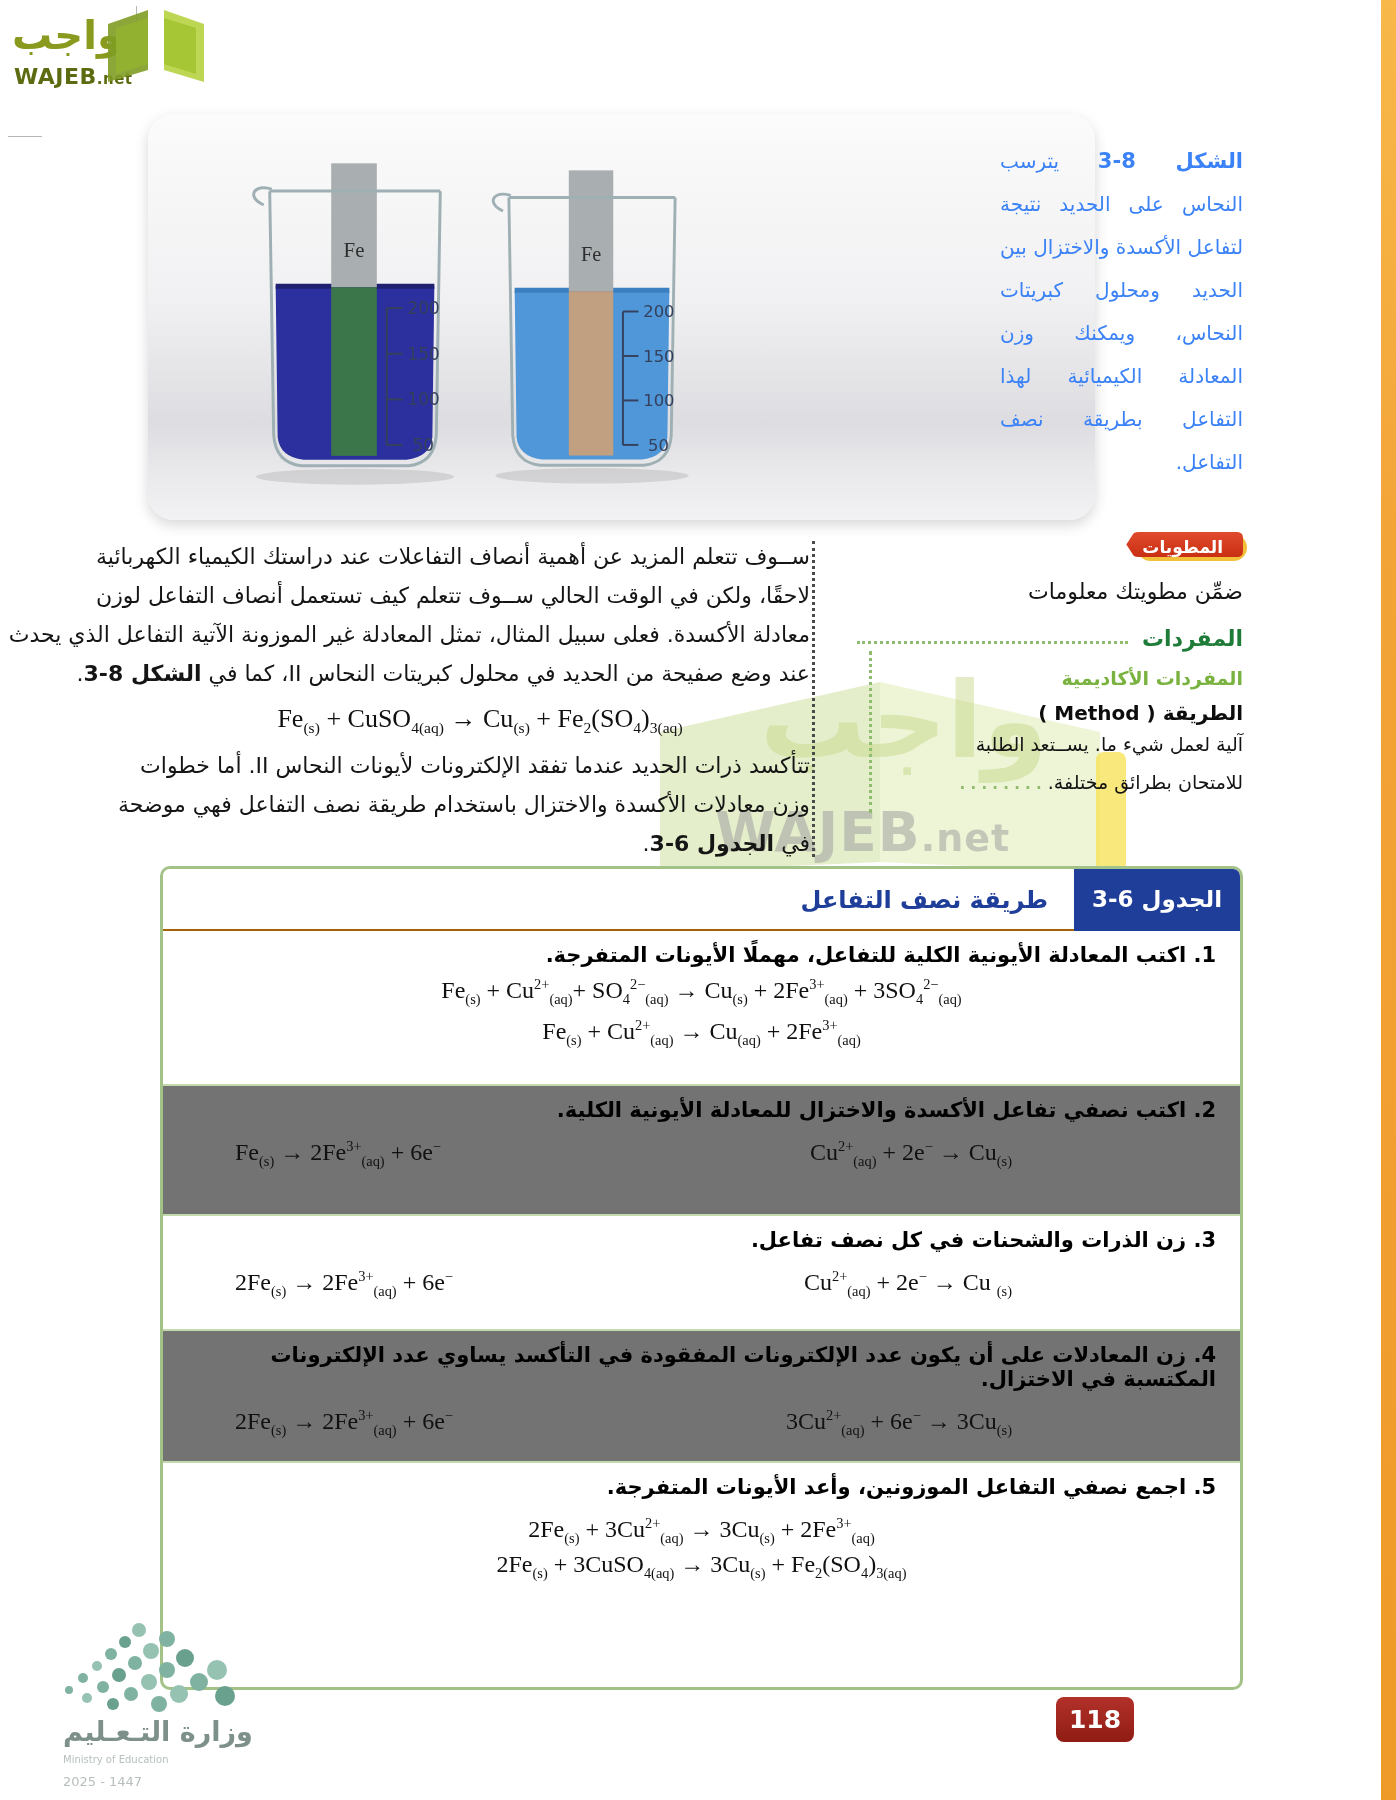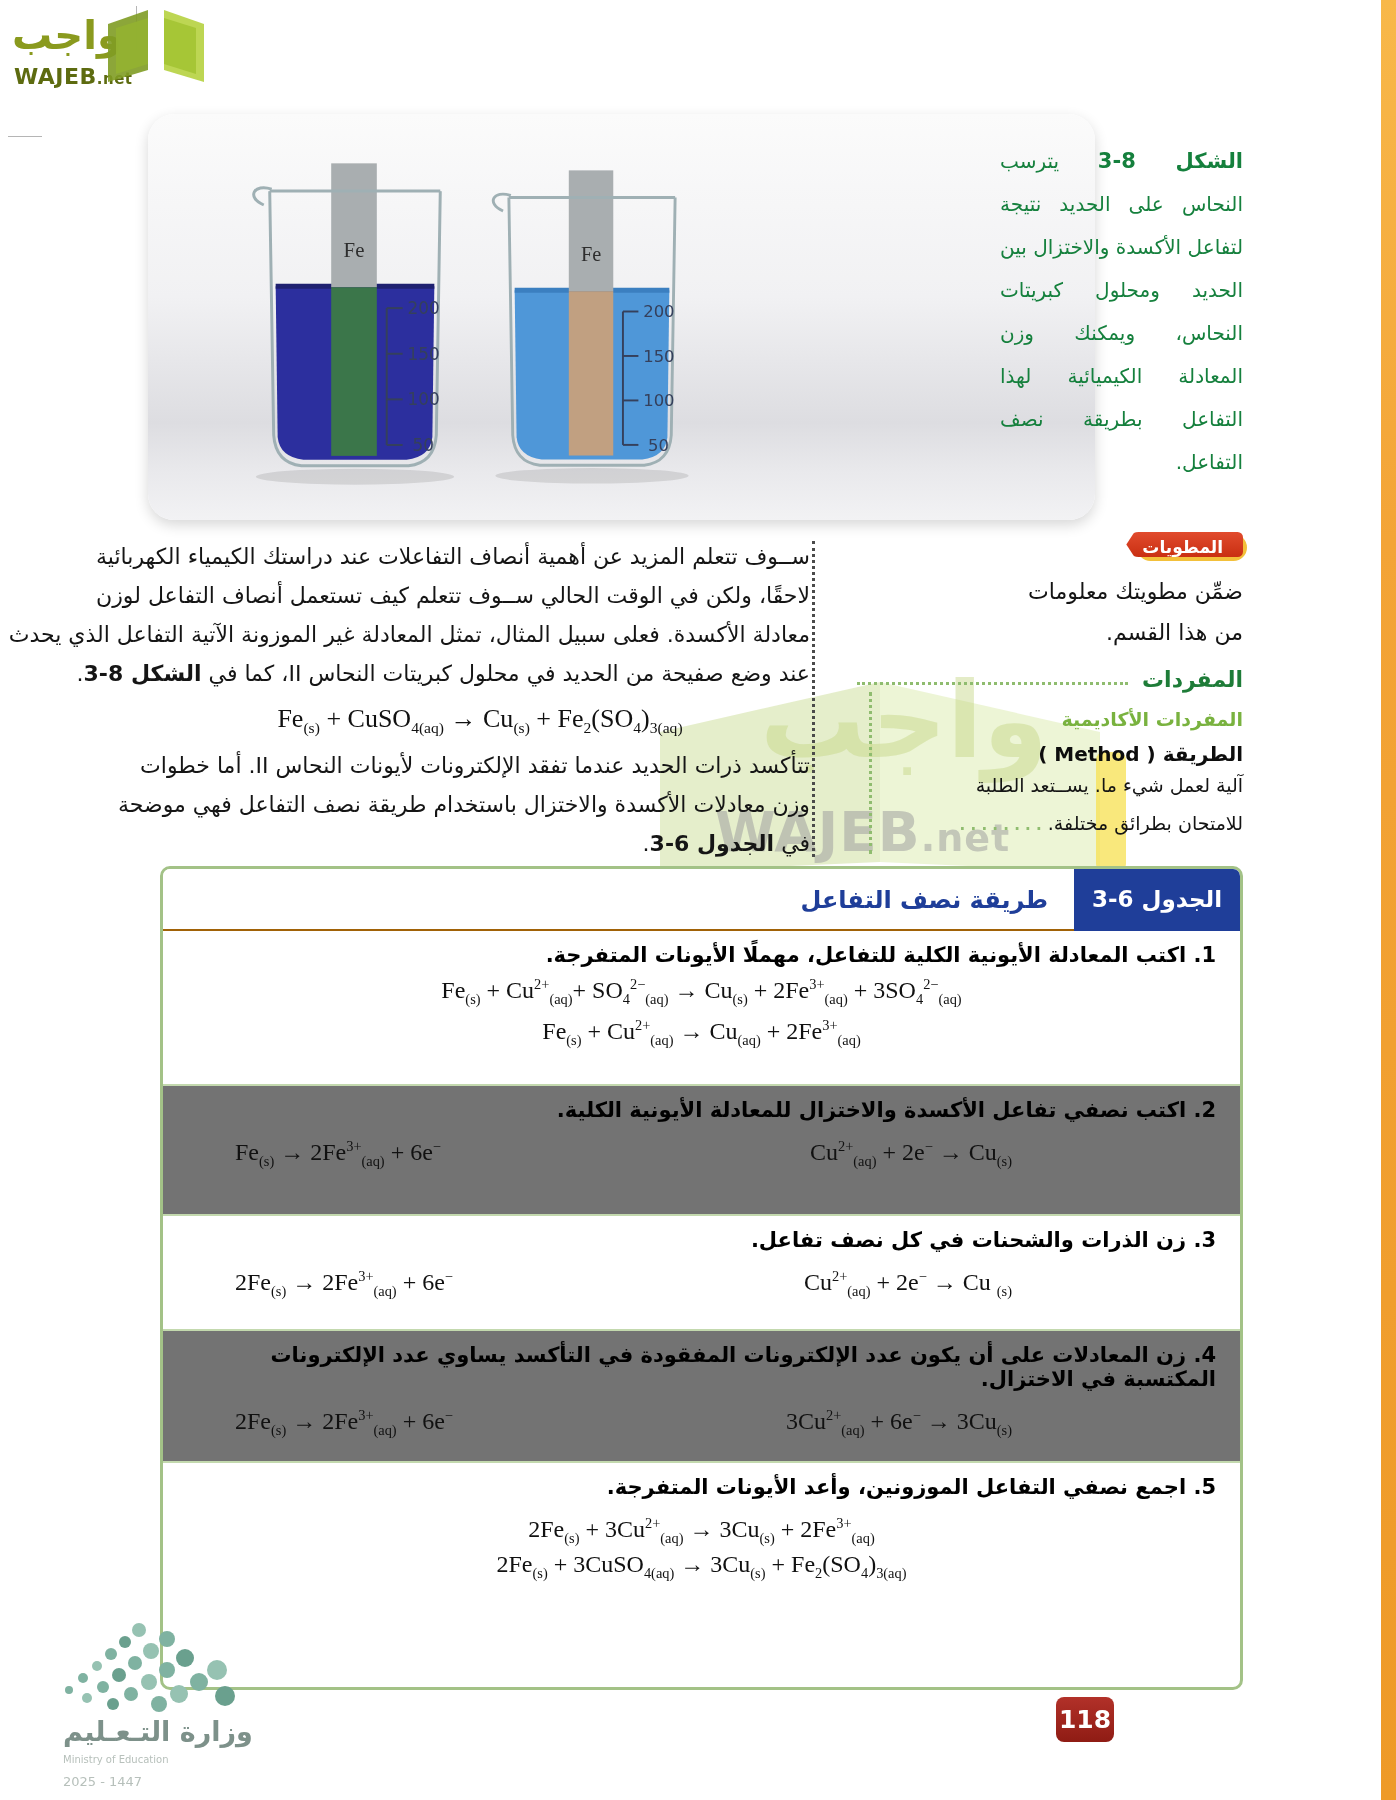--- a/index.html
+++ b/index.html
@@ -20,21 +20,21 @@
 
   
   .figure-card { position:absolute; left:148px; top:114px; width:947px; height:406px;
     border-radius:26px; background:#fff; box-shadow:0 5px 14px rgba(0,0,0,.16); }
   .photo { position:absolute; inset:0; border-radius:26px; overflow:hidden;
     background:linear-gradient(180deg,#fbfbfb 0%,#f1f1f3 45%,#dddde1 76%,#e9e9ec 88%,#f2f2f4 100%); }
   .beaker { position:absolute; }
 
   
   .figure-caption { position:absolute; left:1000px; top:140px; width:243px; height:225px;
-    direction:rtl; text-align:justify; text-align-last:right; font-size:20px; line-height:43px; color:#15803d; }
+    direction:rtl; text-align:justify; text-align-last:right; font-size:20px; line-height:43px; color:#3b82f6; }
   .figure-caption b { font-size:21px; }
 
   
   .main-col { position:absolute; left:150px; top:537px; width:660px; direction:rtl; color:#151515; }
   .pline { height:39px; line-height:39px; font-size:22px; text-align:justify; text-align-last:justify; white-space:nowrap; }
   .pline.short { text-align-last:right; }
   .main-eq { height:46px; line-height:46px; direction:ltr; text-align:center;
     font-family:"Liberation Serif","DejaVu Serif",serif; font-size:26px; color:#111; margin:3px 0 4px 0; }
   .col-sep { position:absolute; left:812px; top:541px; width:0; height:316px; border-left:3px dotted #4a4a4a; }
 
@@ -80,21 +80,21 @@
   .ceq { direction:ltr; text-align:center; font-family:"Liberation Serif","DejaVu Serif",serif; font-size:24px; color:#111; margin-top:9px; }
   .pair { display:flex; direction:ltr; justify-content:space-between; padding:16px 228px 0 72px;
     font-family:"Liberation Serif","DejaVu Serif",serif; font-size:24px; color:#111; }
   .htable sup, .main-eq sup { font-size:60%; } .htable sub, .main-eq sub { font-size:60%; }
 
   
   .ministry { position:absolute; left:55px; top:1604px; width:260px; z-index:2; }
   .ministry-ar { position:absolute; left:8px; top:112px; font-size:27px; font-weight:bold; color:#7d918a; letter-spacing:1px; }
   .ministry-en { position:absolute; left:8px; top:150px; font-size:10px; color:#b7c0bb; }
   .ministry-yr { position:absolute; left:8px; top:170px; font-size:13px; color:#b7c0bb; }
-  .page-badge { position:absolute; left:1056px; top:1697px; width:58px; height:45px; z-index:2;
+  .page-badge { position:absolute; left:1056px; top:1697px; width:78px; height:45px; z-index:2;
     background:linear-gradient(180deg,#b23129,#8f1c14); border-radius:8px; color:#fff;
     font-size:25px; font-weight:bold; text-align:center; line-height:45px; }
 </style>
 </head>
 <body>
 
 <div class="page">
 
   <div class="edge-bar"></div>
 
@@ -194,21 +194,20 @@
   </div>
 
   <div class="col-sep"></div>
 
   <div class="sidebar">
     <div class="fold-badge">
       <div class="yellow"></div>
       <div class="red">المطويات</div>
     </div>
     <div class="fold-text">ضمِّن مطويتك معلومات</div>
-    <div class="fold-text">من هذا القسم.</div>
 
     <div class="vocab-box">
       <div class="vocab-head">
         <span class="vocab-title">المفردات</span>
         <span class="vocab-leader"></span>
       </div>
       <div class="vocab-inner">
         <div class="acad-title">المفردات الأكاديمية</div>
         <div class="term">الطريقة ( Method )</div>
         <div class="defline">آلية لعمل شيء ما. يســتعد الطلبة</div>

